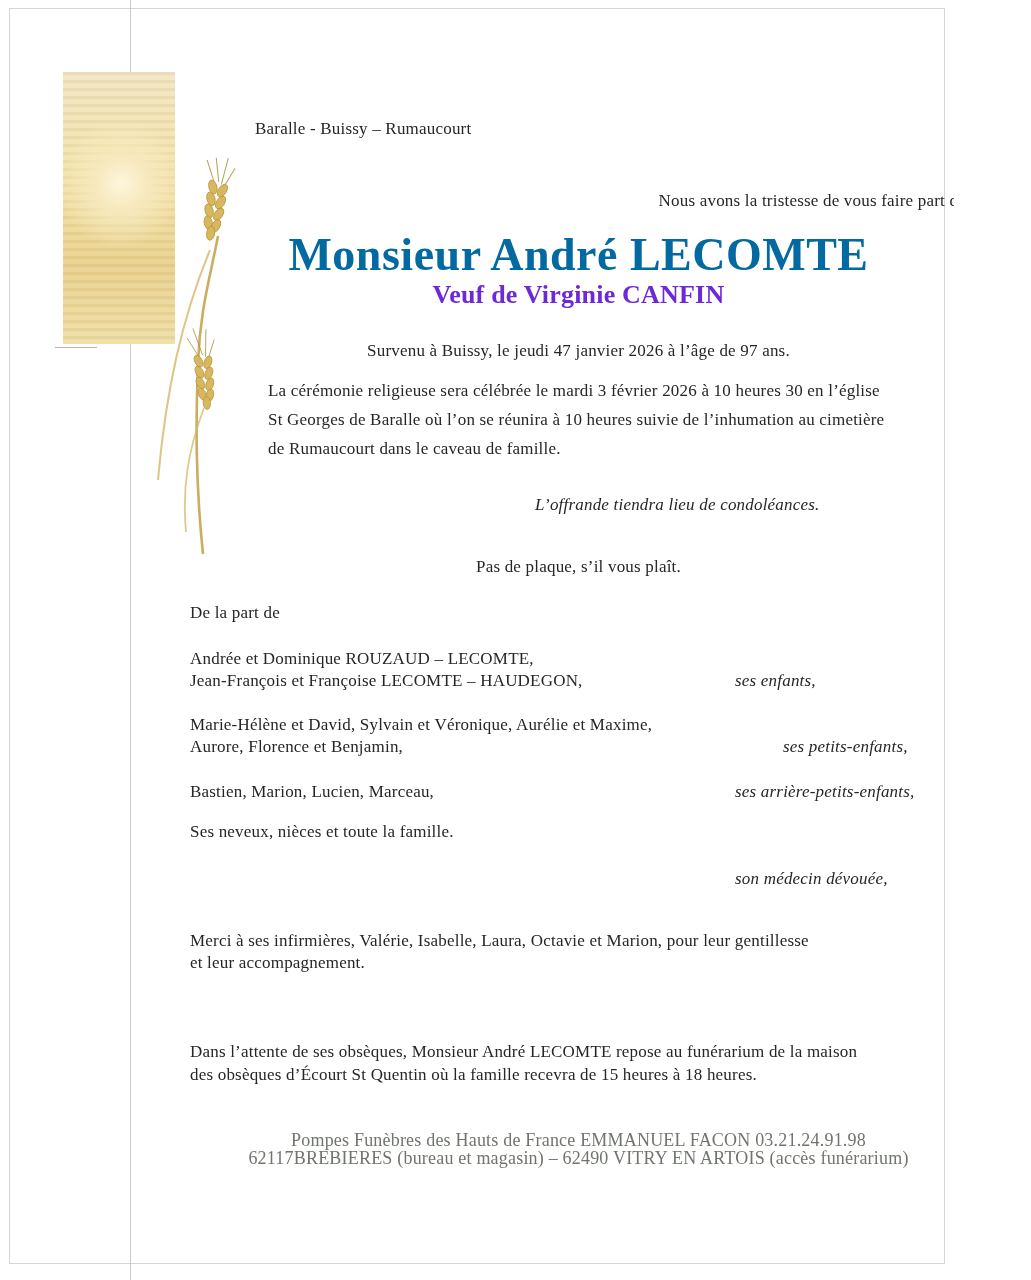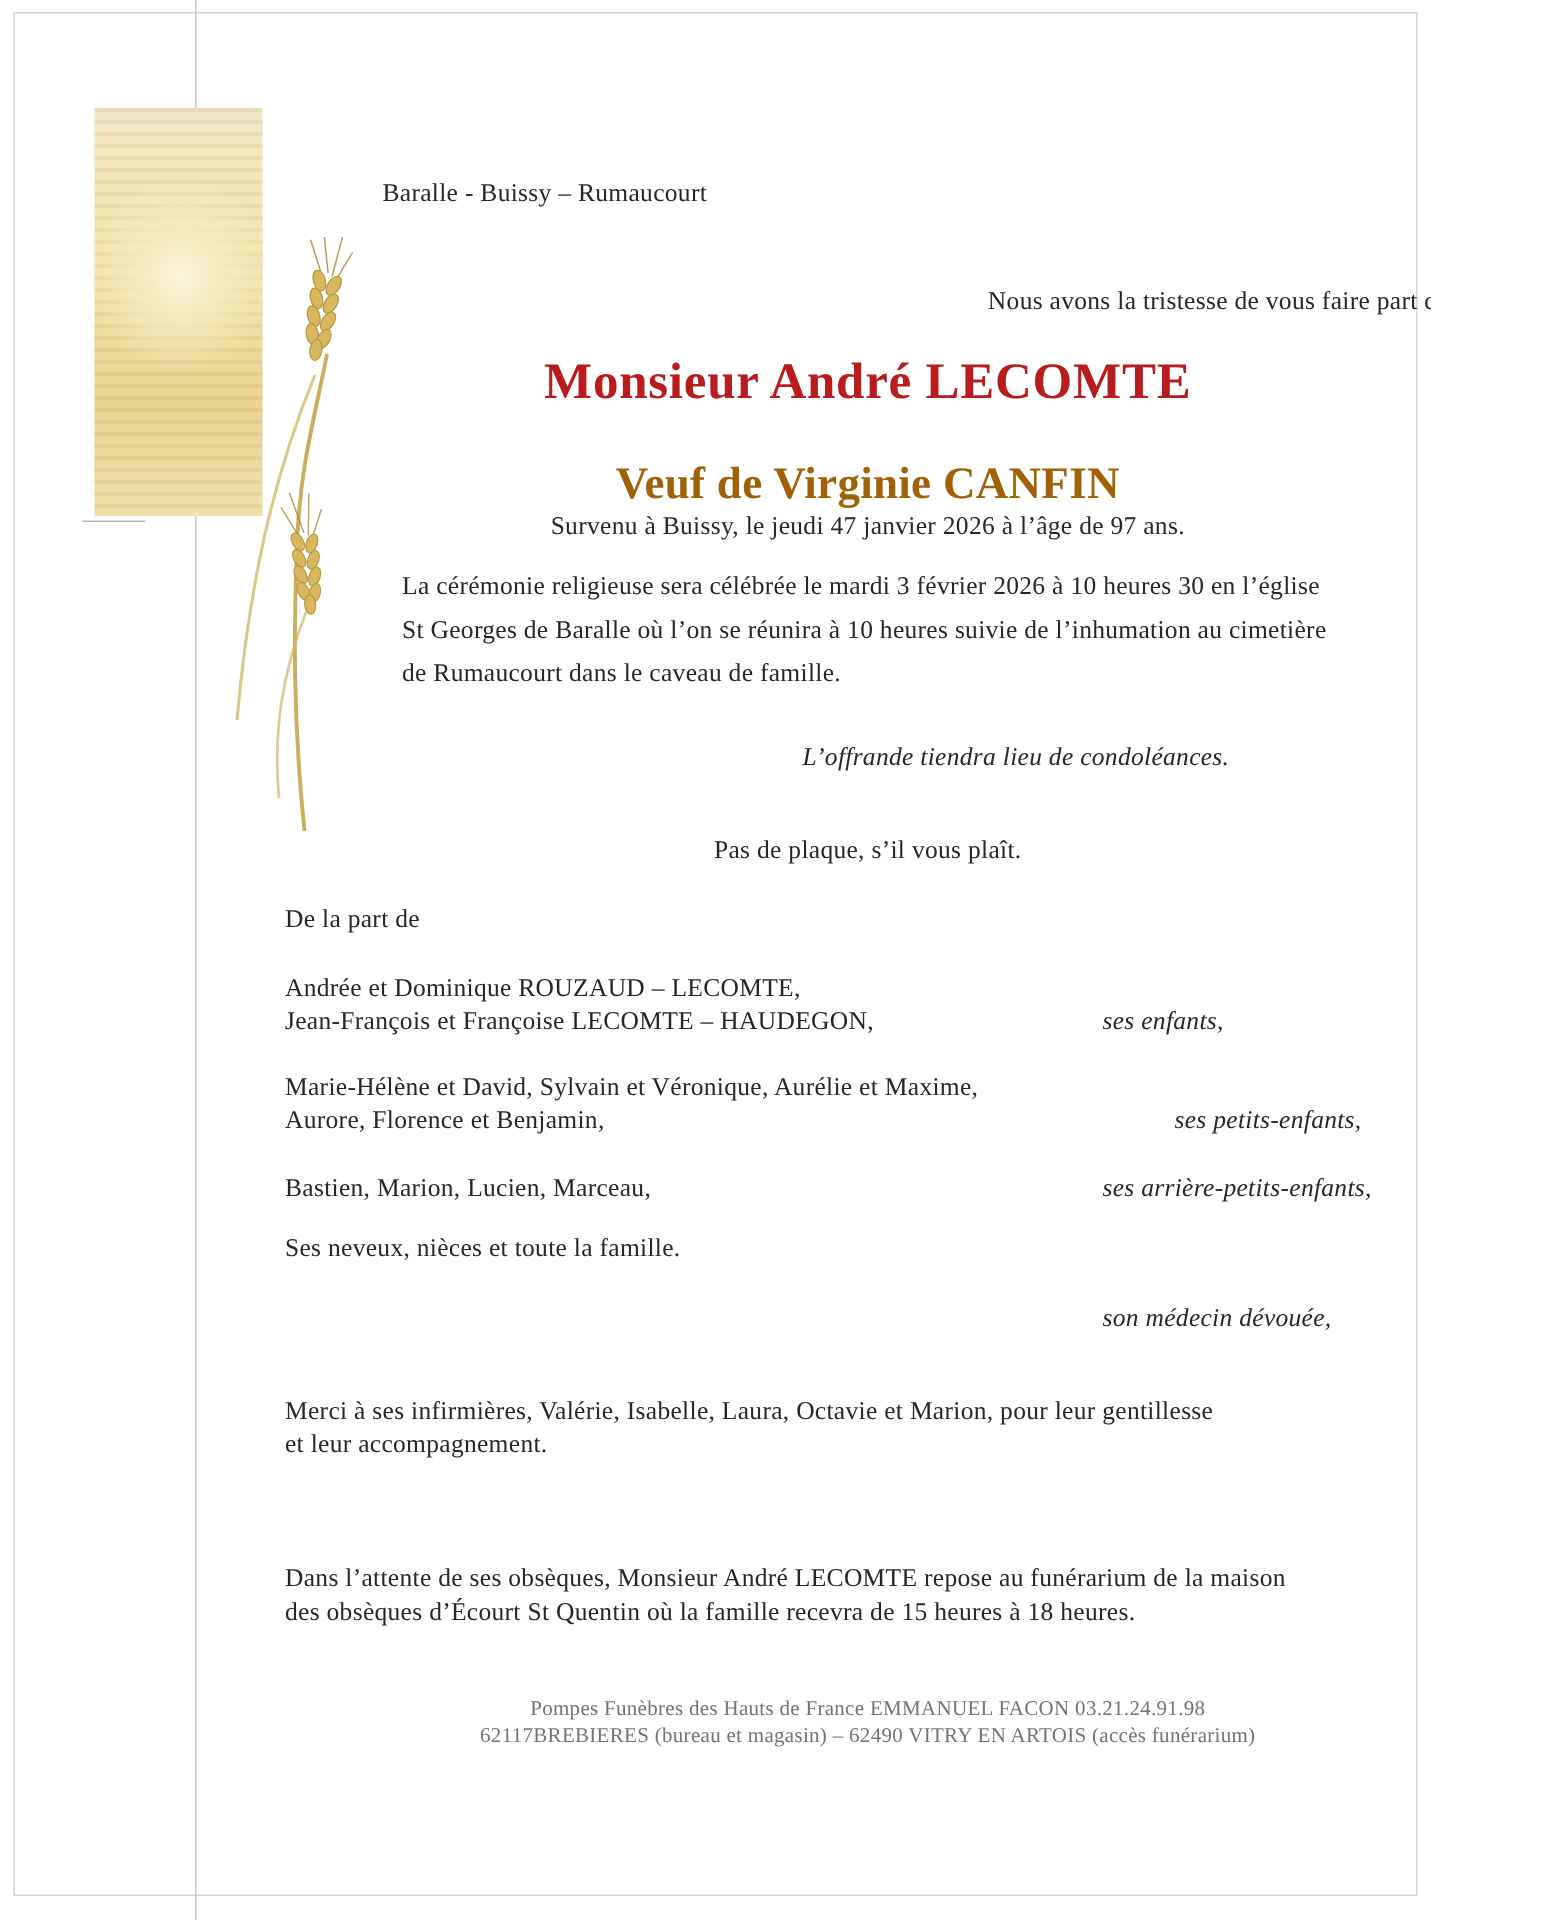--- a/index.html
+++ b/index.html
@@ -28,37 +28,37 @@
     background:
       radial-gradient(circle at 52% 41%, #fdf6dd 0%, #f7eac0 14%, rgba(247,234,192,0) 38%),
       repeating-linear-gradient(180deg, rgba(193,156,66,0.16) 0 3px, rgba(240,223,165,0.14) 3px 8px),
       linear-gradient(180deg,#f2e8cd 0%,#f4e6b2 32%,#efdda1 52%,#e9d292 72%,#f0e0ab 100%);
   }
   .wheat-svg{position:absolute;left:140px;top:158px;z-index:3;}
   .txt{position:absolute;z-index:4;font-size:17px;line-height:22px;letter-spacing:.2px;}
   .center-col{left:126px;width:905px;text-align:center;}
   .communes{left:255px;top:118px;}
   .intro{top:190px;text-align:right;}
-  .title{top:236px;font-size:34px;line-height:38px;font-weight:bold;color:#b91c1c;letter-spacing:.5px;}
-  .subtitle{top:282px;font-size:30px;line-height:26px;font-weight:bold;color:#a16207;margin-top:28px;}
+  .title{top:236px;font-size:46px;line-height:38px;font-weight:bold;color:#0369a1;letter-spacing:.5px;}
+  .subtitle{top:282px;font-size:26px;line-height:26px;font-weight:bold;color:#6d28d9;}
   .death{top:340px;}
   .ceremony{left:268px;top:376px;width:700px;line-height:29px;}
   .offering{left:535px;top:494px;font-style:italic;}
   .plaque{top:556px;}
   .frompart{left:190px;top:602px;}
   .names{left:190px;width:560px;}
   .relation{left:735px;font-style:italic;}
   .n1{top:648px;} .r1{top:670px;}
   .n2{top:714px;} .r2{top:736px;margin-left:48px;}
   .n3{top:781px;} .r3{top:781px;}
   .n4{top:821px;}
   .n5{top:868px;} .r5{top:868px;}
   .thanks{left:190px;top:930px;width:730px;}
   .repose{left:190px;top:1040px;width:760px;line-height:23px;}
-  .footer{top:1131px;font-size:14px;line-height:18px;color:#70756d;letter-spacing:.2px;}
+  .footer{top:1131px;font-size:18px;line-height:18px;color:#70756d;letter-spacing:.2px;}
 </style>
 </head>
 <body>
 
 <div class="page">
 
   <div class="scan-border"></div>
   <div class="fold-line"></div>
   <div class="small-mark"></div>
 

